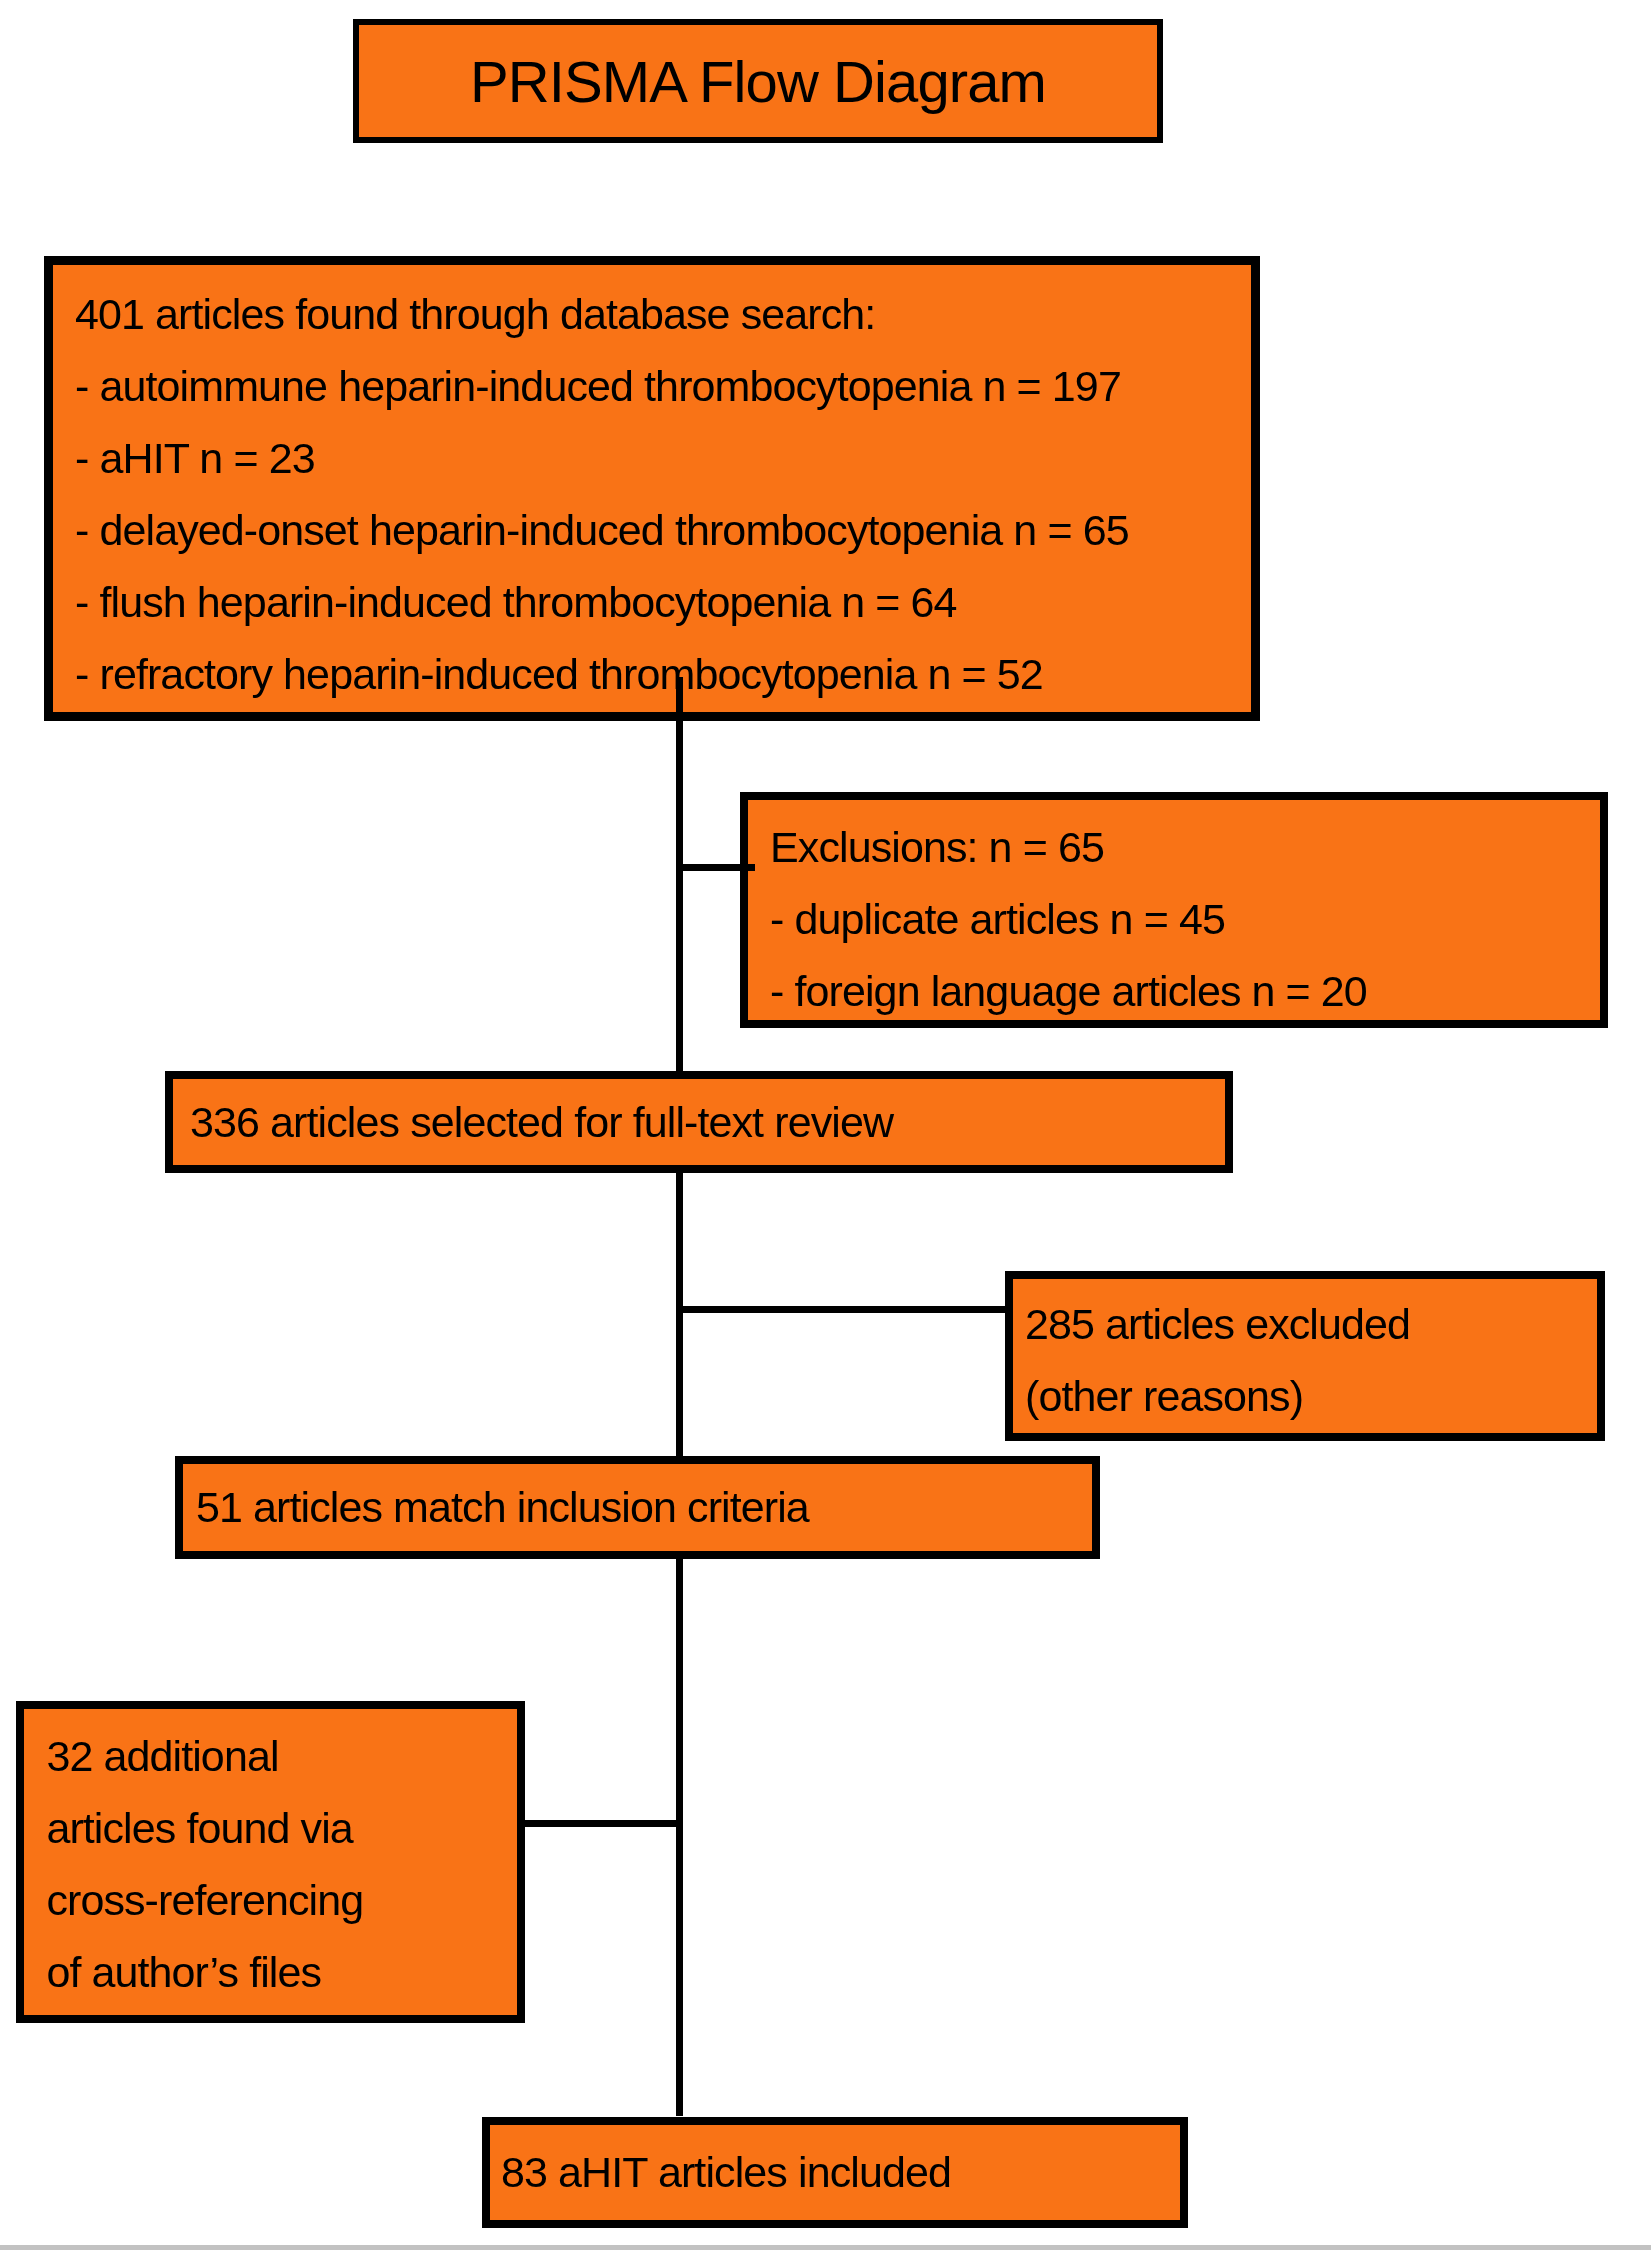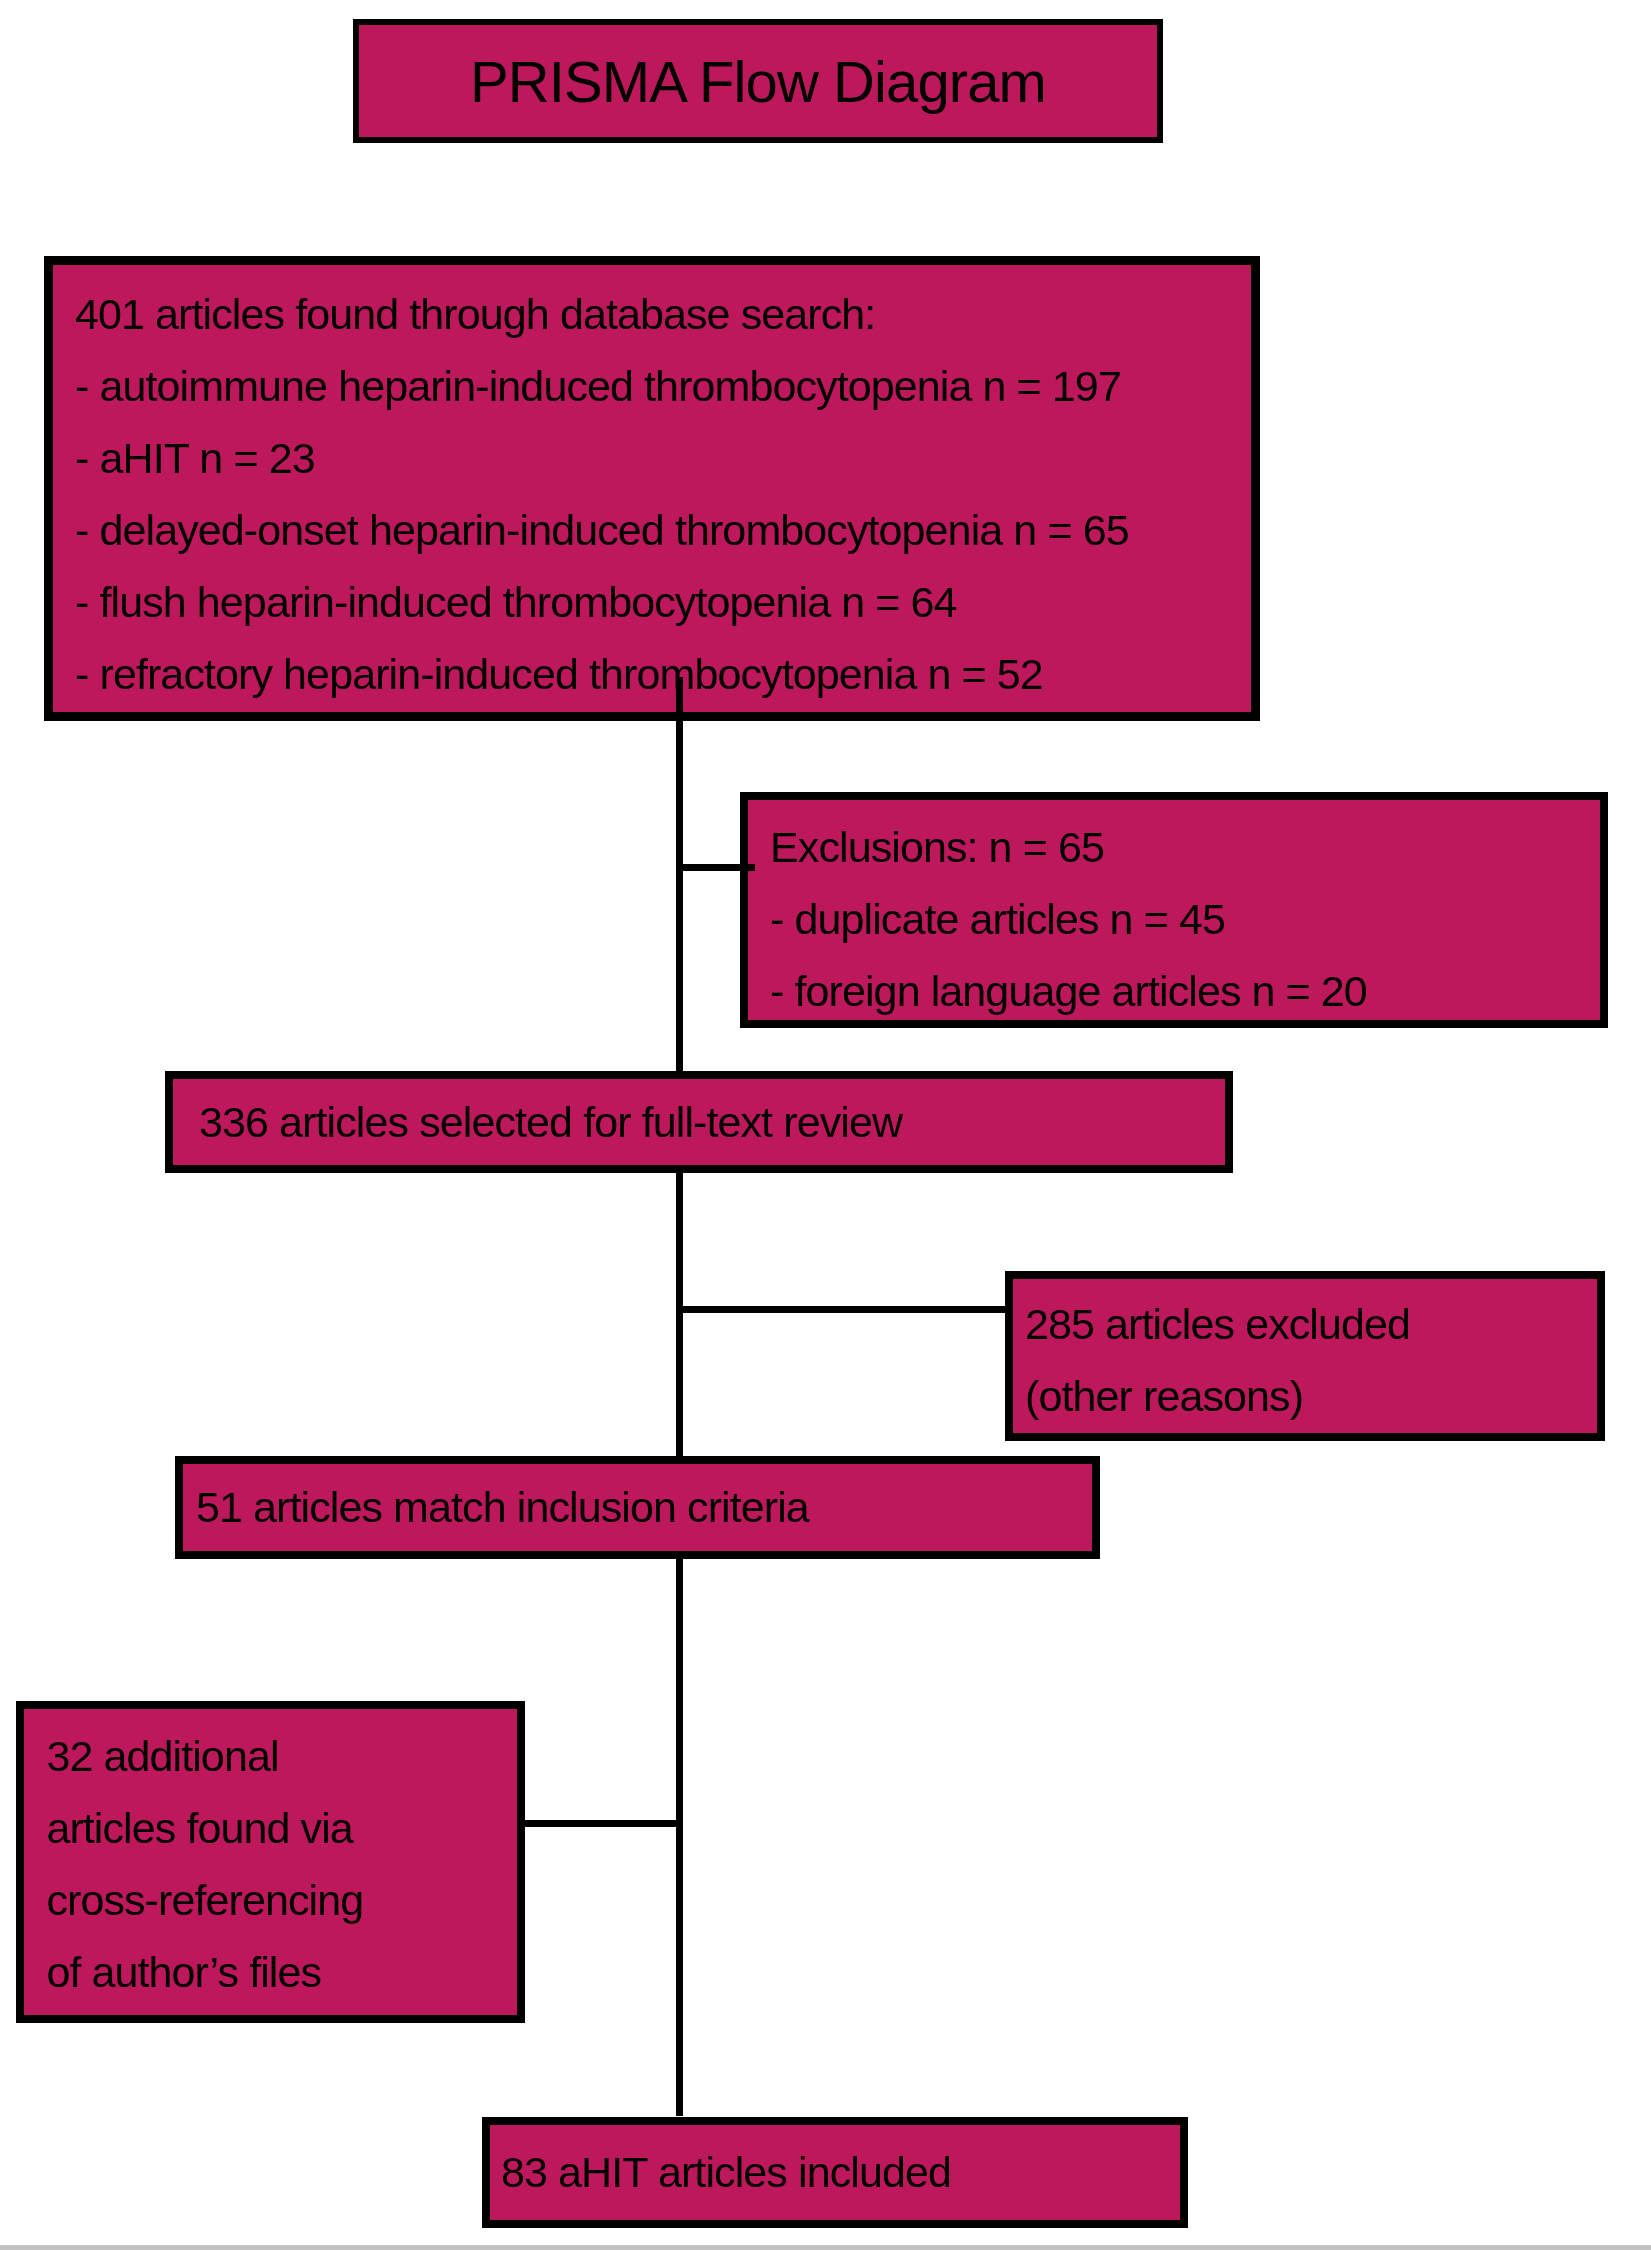--- a/index.html
+++ b/index.html
@@ -11,21 +11,21 @@
     position: relative;
     width: 1651px;
     height: 2250px;
     background: #ffffff;
     font-family: "Liberation Sans", sans-serif;
     color: #000000;
     overflow: hidden;
   }
   .nodebox {
     position: absolute;
-    background: #be185d;
+    background: #f97316;
     border: 8.2px solid #000000;
     box-sizing: border-box;
     letter-spacing: -0.9px;
   }
   .multiline {
     padding: 11px 9px 0 22px;
     margin-top: 44px;
   }
   .vcenter {
     display: flex;
@@ -49,21 +49,21 @@
     left: 353px; top: 19px; width: 810px; height: 124px;
     border-width: 6.4px;
     display: flex; align-items: center; justify-content: center;
   }
   #title-text {
     font-size: 58px;
     white-space: nowrap;
   }
   #database-search-box { left: 44px;  top: 212px;  width: 1216px; height: 465px; border-width: 9px; padding-top: 12.7px; }
   #exclusions-box      { left: 740px; top: 748px;  width: 868px;  height: 236px; }
-  #full-text-box       { left: 165px; top: 1071px; width: 1068px; height: 102px; padding-left: 26px; }
+  #full-text-box       { left: 165px; top: 1071px; width: 1068px; height: 102px; padding-left: 17px; }
   #excluded-other-box  { left: 1005px;top: 1227px; width: 600px;  height: 170px; padding-top: 9px; padding-left: 12px; }
   #inclusion-box       { left: 175px; top: 1456px; width: 925px; height: 103px; padding-left: 13px; }
   #cross-ref-box       { left: 16.4px;  top: 1657px; width: 509px;  height: 322px; }
   #included-box        { left: 482px; top: 2117px; width: 706px;  height: 111px; padding-left: 11px; }
 
   #spine-top    { left: 676px; top: 677px;  width: 7.3px;   height: 394px; }
   #spine-mid    { left: 676px; top: 1173px; width: 7.3px;   height: 283px; }
   #spine-bottom { left: 676px; top: 1558px; width: 7.3px;   height: 558px; }
   #branch-exclusions { left: 676px; top: 864px;  width: 79px;  height: 7.3px; }
   #branch-excluded   { left: 676px; top: 1306px; width: 332px; height: 7.3px; }

